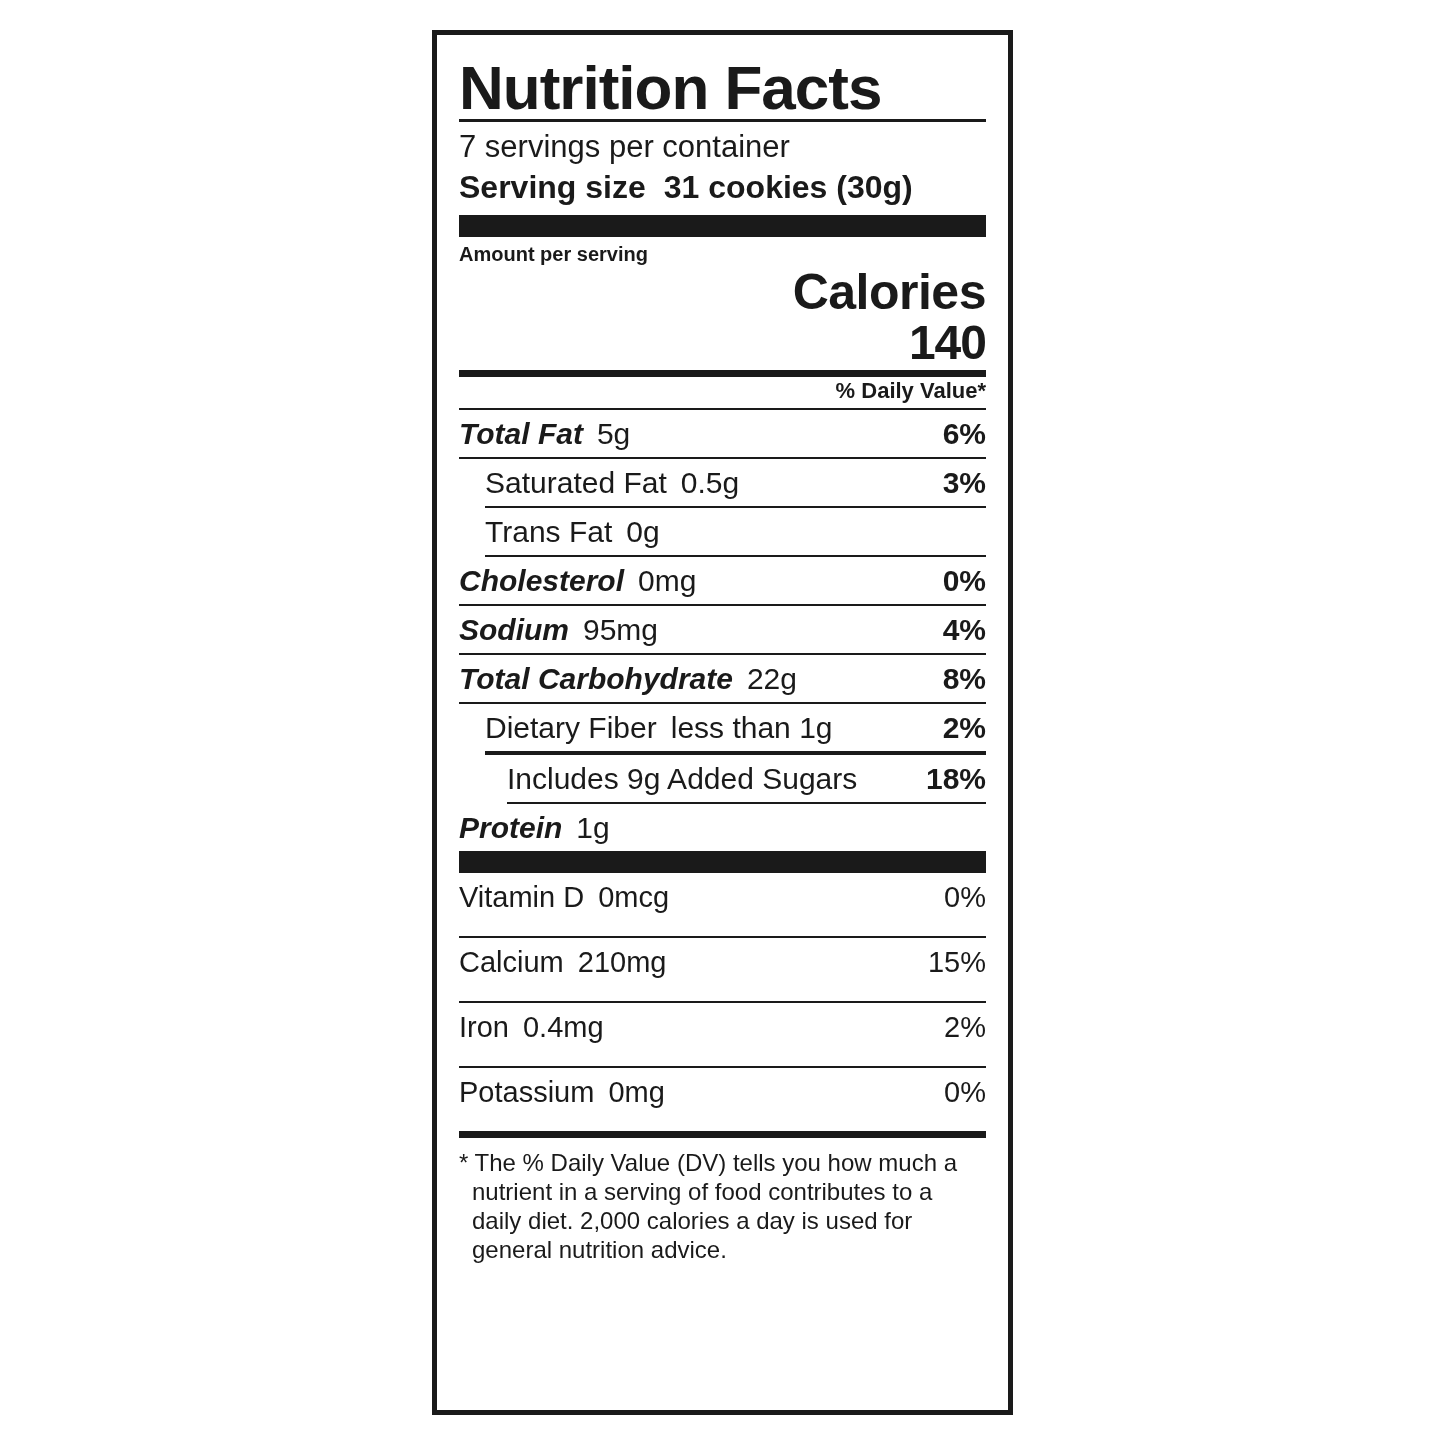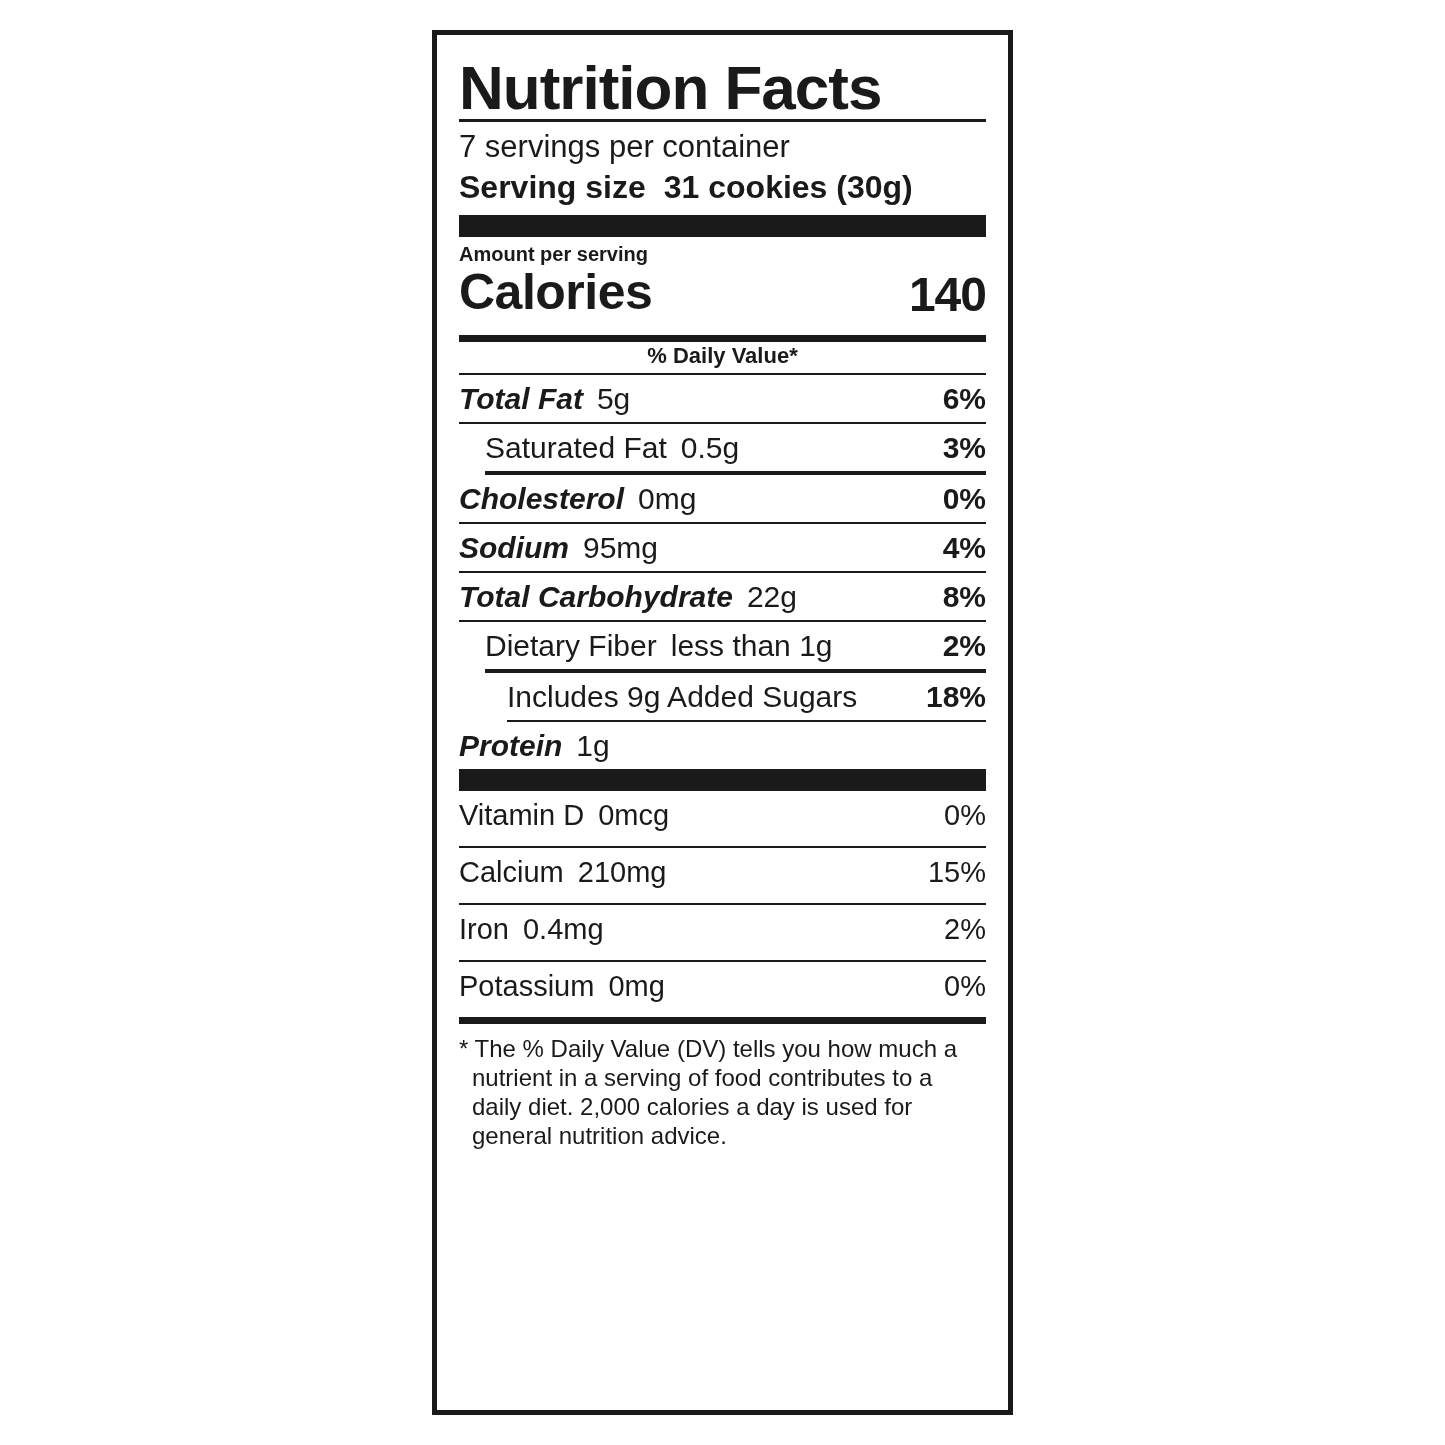--- a/index.html
+++ b/index.html
@@ -64,37 +64,38 @@
   .amount-per {
     font-size: 20px;
     font-weight: bold;
     padding-top: 6px;
     white-space: nowrap;
   }
   .cal-row {
     display: flex;
     align-items: flex-end;
     justify-content: space-between;
-    padding-bottom: 16px;
+    padding-bottom: 4px;
+    flex-direction: column;
   }
   .cal-label {
     font-size: 50px;
     font-weight: bold;
     line-height: 1.05;
     letter-spacing: -0.5px;
   }
   .cal-value {
     font-size: 48px;
     font-weight: bold;
     line-height: 0.98;
     letter-spacing: -1px;
   }
 
   .dv-header {
-    text-align: center;
+    text-align: right;
     font-size: 22px;
     font-weight: bold;
     padding: 1px 0 4px 0;
   }
 
   
   .row {
     display: flex;
     justify-content: space-between;
     align-items: baseline;
@@ -107,21 +108,21 @@
   .row .val { margin-left: 14px; }
   .row .dv { font-weight: bold; font-size: 30px; }
   .indent1 { padding-left: 26px; }
   .indent2 { padding-left: 48px; }
 
   .vit-row {
     display: flex;
     justify-content: space-between;
     align-items: baseline;
     font-size: 29px;
-    padding: 8px 0 14px 0;
+    padding: 8px 0 22px 0;
     white-space: nowrap;
   }
   .vit-row .val { margin-left: 14px; }
 
   .footnote {
     font-size: 24px;
     line-height: 1.22;
     padding-top: 10px;
     text-indent: -13px;
     padding-left: 13px;
@@ -167,20 +168,27 @@
           </div>
           <div class="rule-hair"></div>
           <div class="row indent1">
             <div class="nm">
               <span>Saturated Fat</span>
               <span class="val">0.5g</span>
             </div>
             <div class="dv">3%</div>
           </div>
           <div class="rule-hair" style="margin-left: 26px;"></div>
+          <div class="row indent1">
+            <div class="nm">
+              <span>Trans Fat</span>
+              <span class="val">0g</span>
+            </div>
+            <div class="dv"></div>
+          </div>
           <div class="rule-hair" style="margin-left: 26px;"></div>
           <div class="row">
             <div class="nm">
               <b>Cholesterol</b>
               <span class="val">0mg</span>
             </div>
             <div class="dv">0%</div>
           </div>
           <div class="rule-hair"></div>
           <div class="row">

